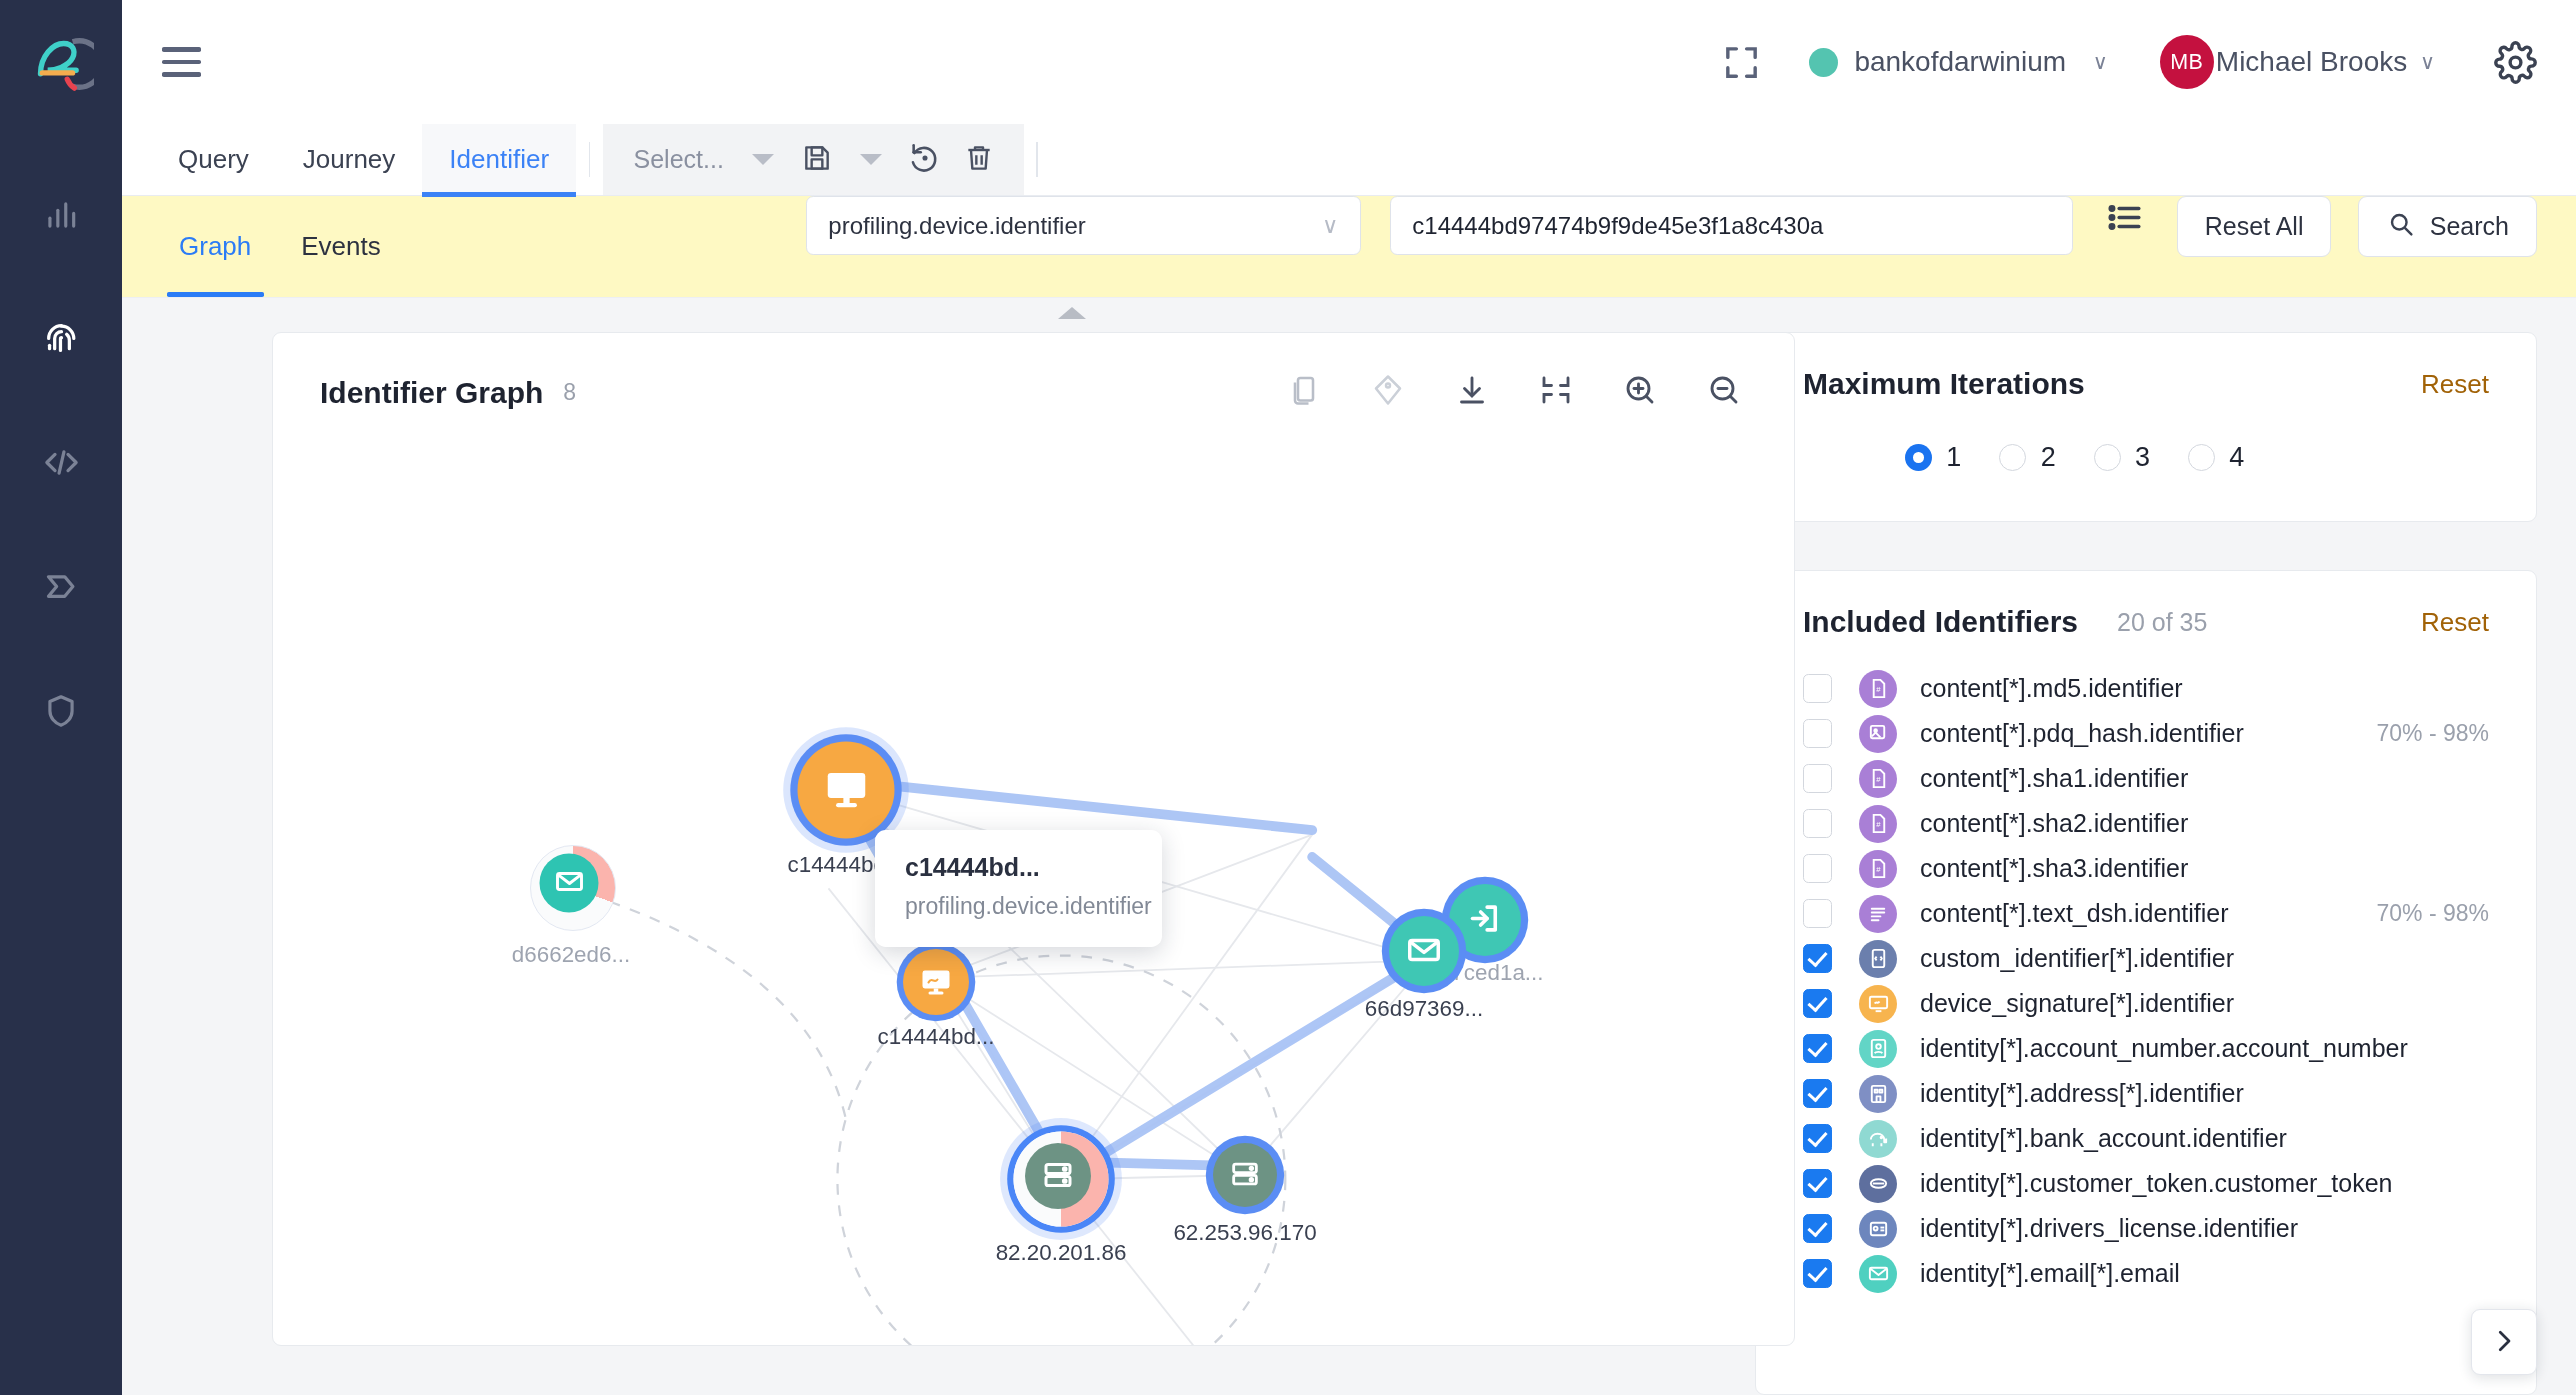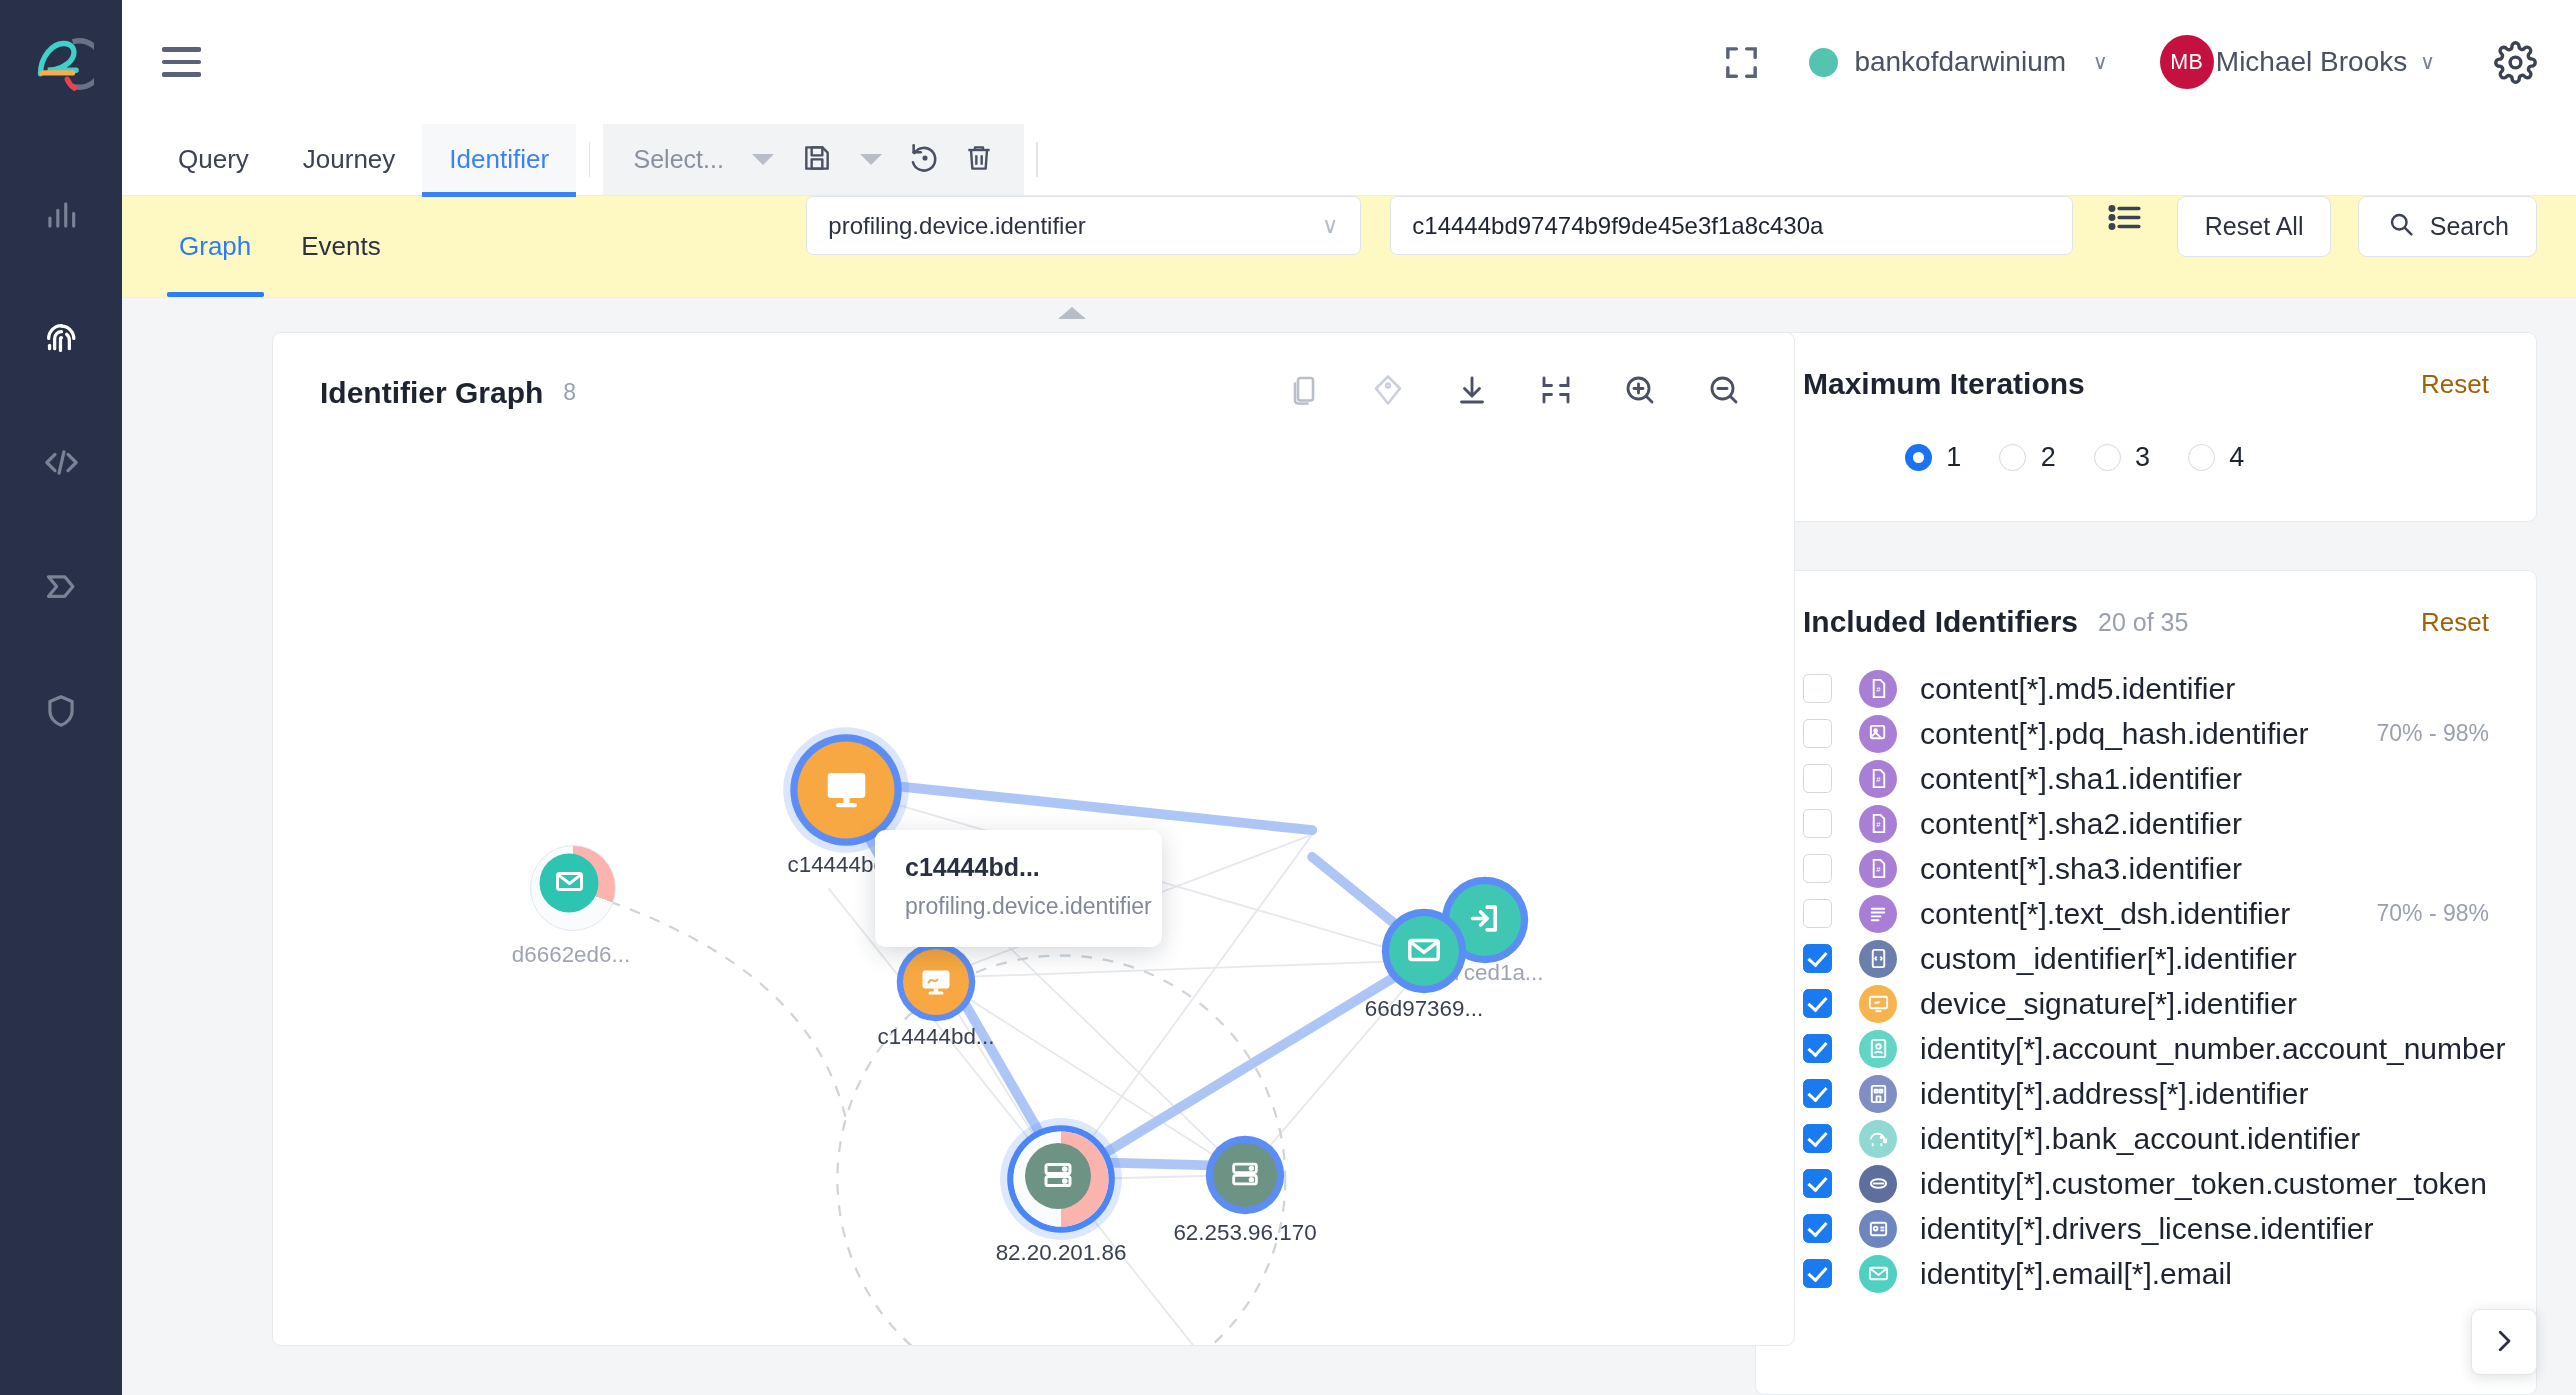--- a/index.html
+++ b/index.html
@@ -108,38 +108,38 @@
   .tooltip {
     position: absolute; background: #fff; border-radius: 10.7px; box-shadow: 0 5.4px 23px rgba(30,40,60,.18);
     padding: 23px 30px 27px 30px; width: 287px;
   }
   .tooltip .t1 { font-size: 25px; color: #2a3040; font-weight: bold; }
   .tooltip .t2 { font-size: 23px; color: #828996; margin-top: 10.7px; }
 
   
   .right-col { flex: 1 1 auto; padding: 34px 39px 0 39px; min-width: 0; display: flex; flex-direction: column; gap: 48px; }
   .panel { background: #fff; border: 0.9px solid #e7eaee; border-radius: 9px; }
-  .panel-head { display: flex; align-items: center; padding: 34px 47px 0 47px; }
+  .panel-head { display: flex; align-items: center; padding: 34px 47px 0 47px; gap: 19px; }
   .panel-title { font-size: 30px; color: #1e2330; font-weight: bold; }
   .panel-sub { font-size: 25px; color: #9aa0ac; margin-left: 20px; }
   .panel-reset { margin-left: auto; font-size: 26px; color: #a16207; cursor: pointer; }
   .iters { display: flex; align-items: center; gap: 0; padding: 41px 0 48px 149px; }
   .iter { display: flex; align-items: center; gap: 14.3px; margin-right: 38px; cursor: pointer; }
   .radio { width: 27px; height: 27px; border-radius: 50%; border: 1.8px solid #d3d7de; background: #fff; }
   .radio.on { border: none; background: #1a73f0; position: relative; }
   .radio.on::after { content:""; position: absolute; left: 8px; top: 8px; width: 10.7px; height: 10.7px; border-radius: 50%; background: #fff; }
   .iter span { font-size: 27px; color: #1e2330; }
 
   .ids-list { padding: 27px 0 0 0; }
   .id-row { display: flex; align-items: center; height: 45px; padding: 0 47px 0 47px; }
   .cb { width: 29px; height: 29px; border-radius: 5.4px; border: 1.8px solid #d3d7de; background: #fff; flex: 0 0 29px; cursor: pointer; }
   .cb.on { background: #1a7af0; border-color: #1a7af0; position: relative; }
   .cb.on::after { content:""; position: absolute; left: 8px; top: 2.7px; width: 8px; height: 15px; border: solid #fff; border-width: 0 3.6px 3.6px 0; transform: rotate(42deg); }
   .id-ico { width: 38px; height: 38px; border-radius: 50%; margin-left: 27px; flex: 0 0 38px; display:flex; align-items:center; justify-content:center; }
-  .id-text { font-size: 30px; color: #1e2330; margin-left: 23px; white-space: nowrap; }
+  .id-text { font-size: 25px; color: #1e2330; margin-left: 23px; white-space: nowrap; }
   .id-pct { margin-left: auto; font-size: 23px; color: #9aa0ac; }
   .next-btn {
     position: absolute; right: 39px; bottom: 20px; width: 66px; height: 66px; background: #fff;
     border: 0.9px solid #e3e6ec; border-radius: 9px; box-shadow: 0 2.7px 12.5px rgba(30,40,60,.14);
     display: flex; align-items: center; justify-content: center; cursor: pointer; z-index: 6;
   }
 </style>
 </head>
 <body>
 

